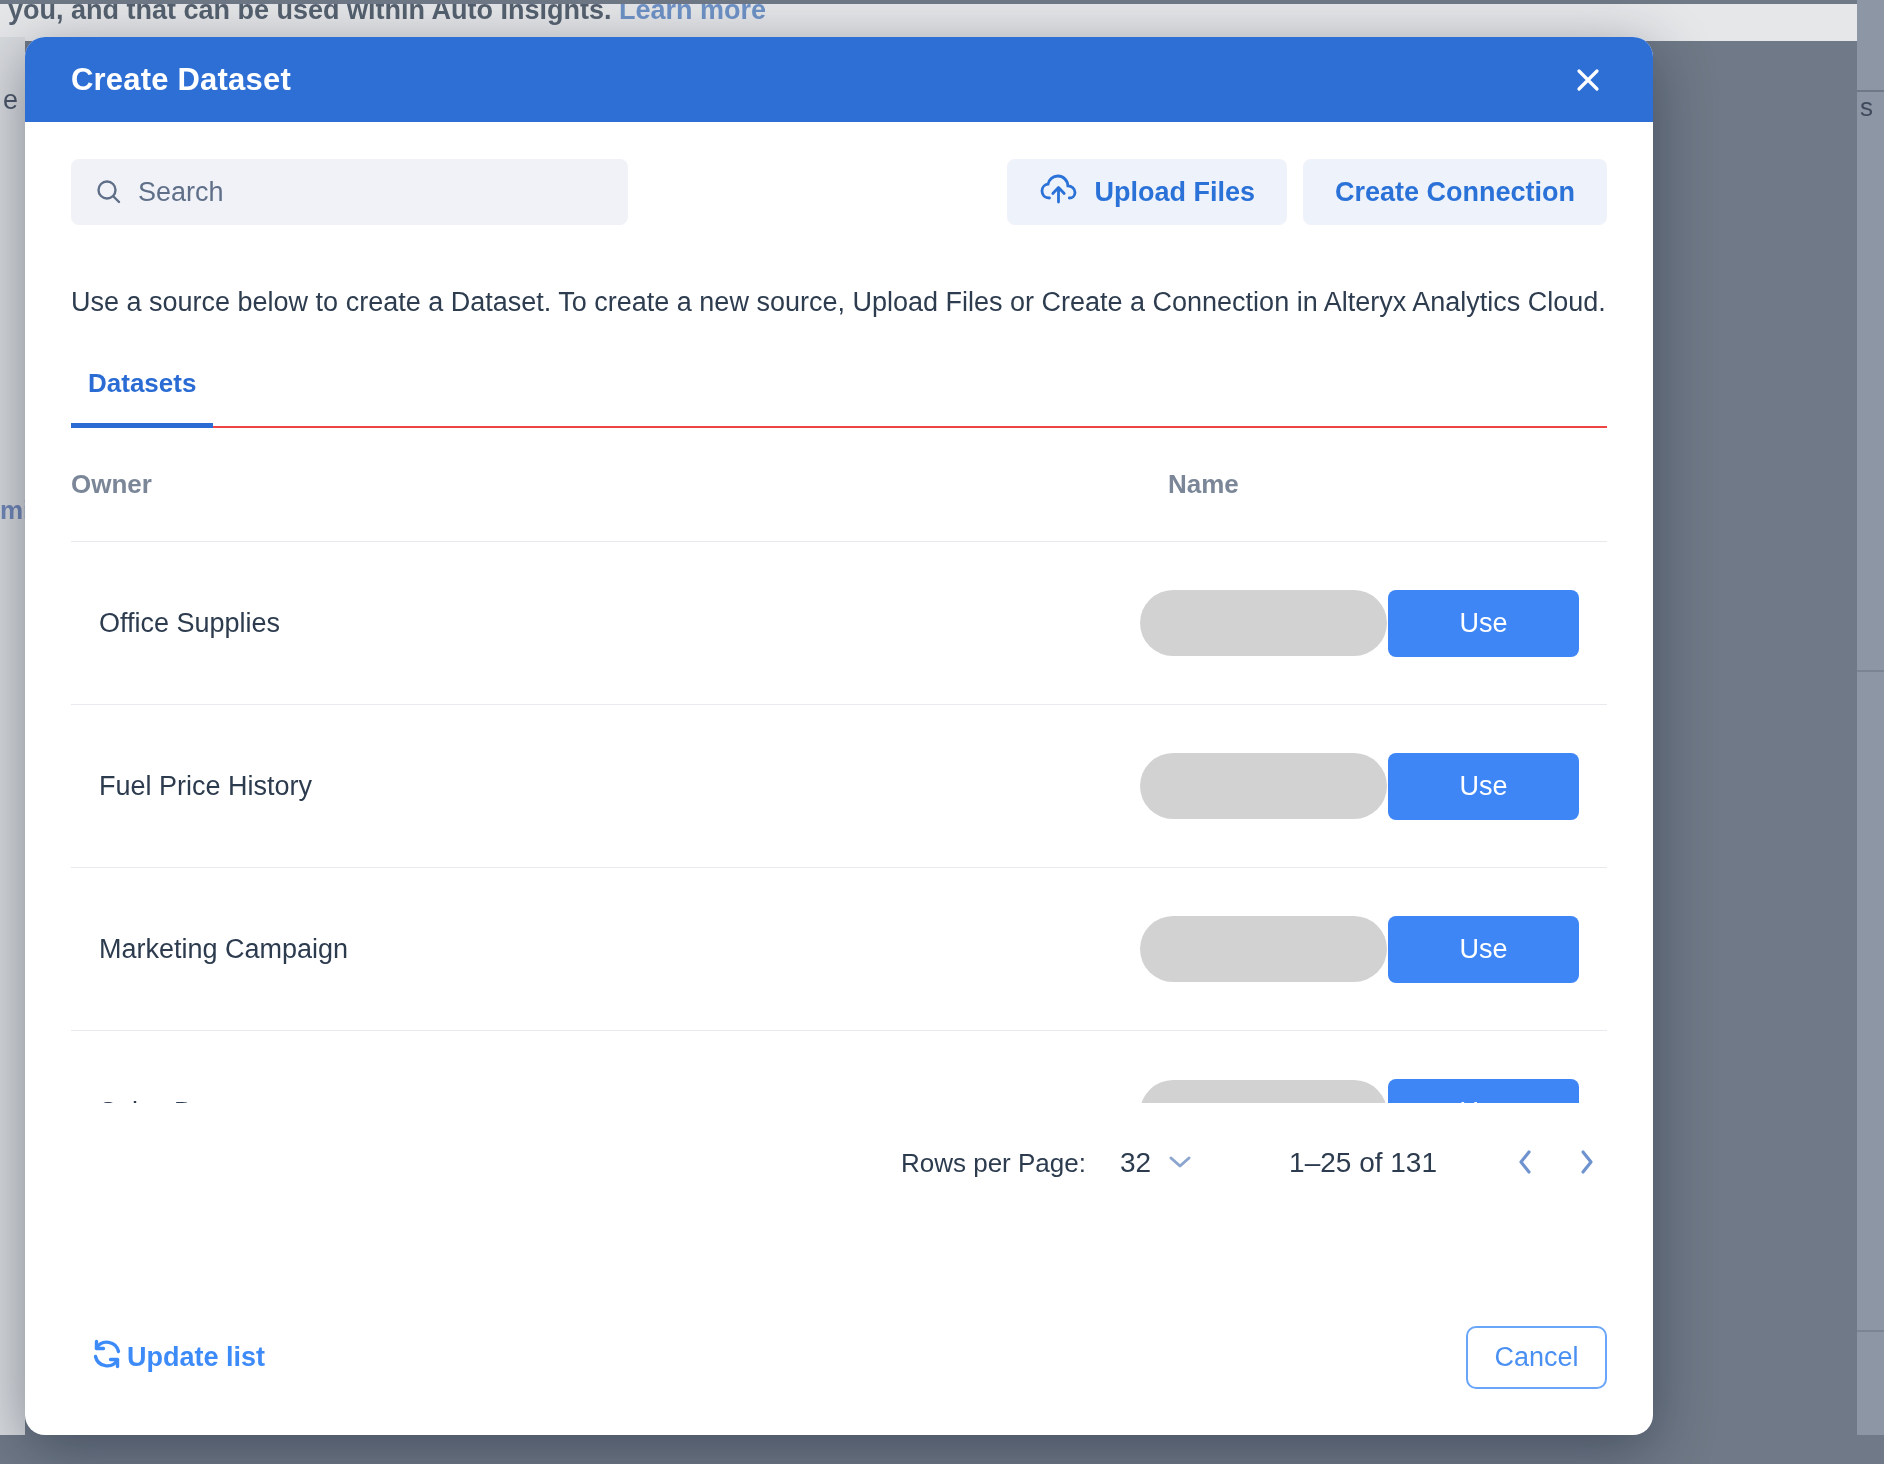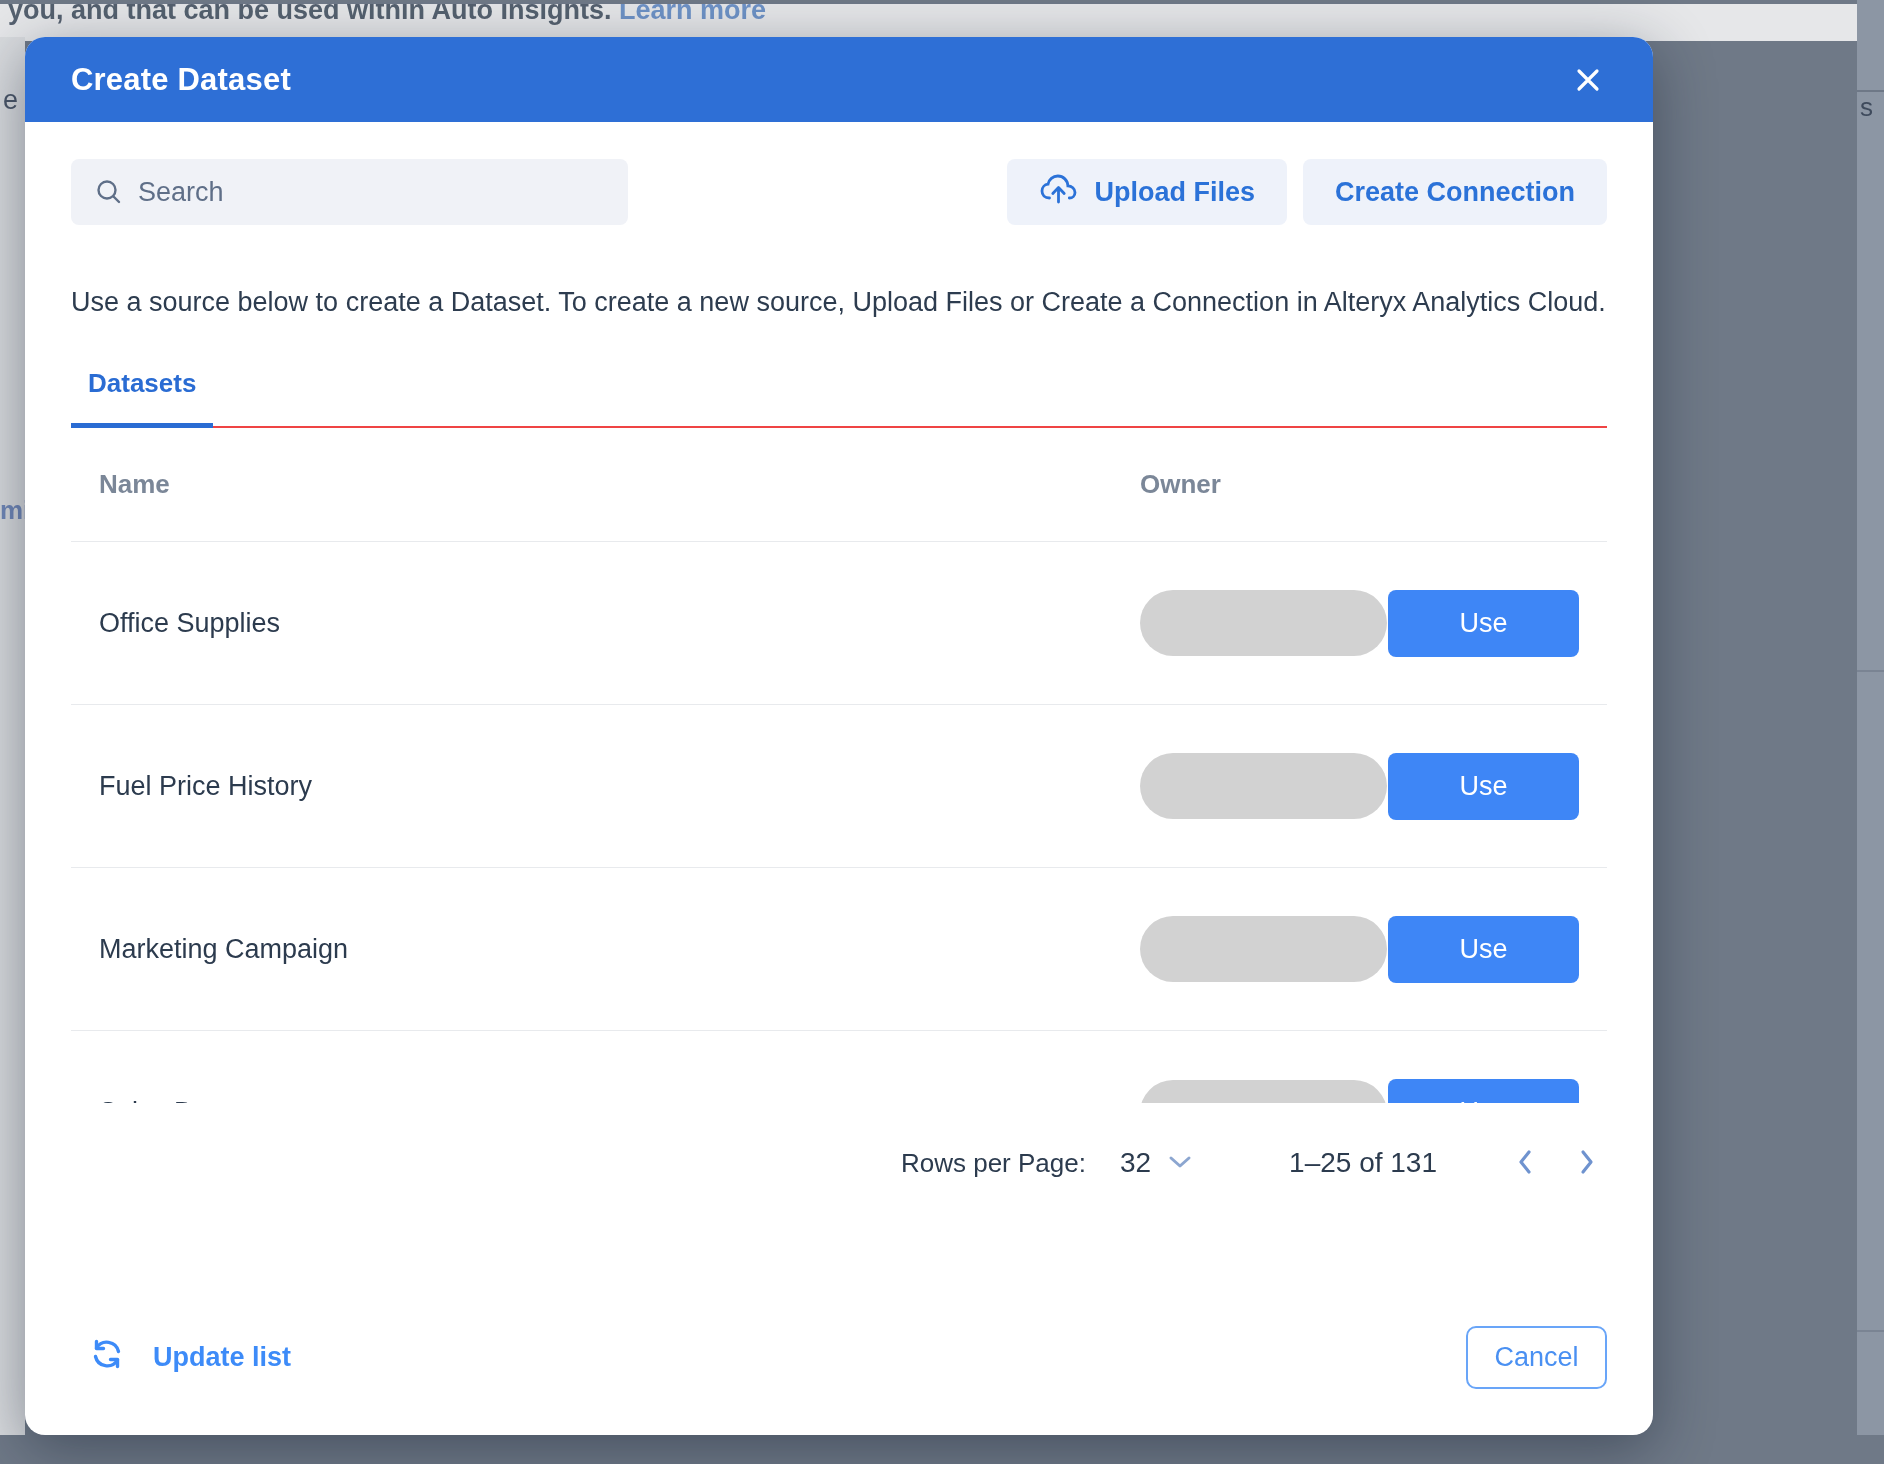--- a/index.html
+++ b/index.html
@@ -90,21 +90,21 @@
   .rpp-label{font-size:26px;}
   .rpp-select{display:flex;align-items:center;gap:16px;margin-left:34px;background:none;border:none;cursor:pointer;font-family:inherit;padding:0;}
   .rpp-value{font-size:28px;color:#2c3b4e;}
   .range-text{font-size:28px;margin-left:96px;}
   .page-btn{background:none;border:none;cursor:pointer;padding:0;display:flex;align-items:center;}
   .page-prev{margin-left:78px;}
   .page-next{margin-left:42px;margin-right:10px;}
 
   
   .modal-footer{flex:none;margin-top:auto;margin-bottom:46px;display:flex;align-items:center;justify-content:space-between;}
-  .update-list{display:flex;align-items:center;gap:28px;background:none;border:none;cursor:pointer;
+  .update-list{display:flex;align-items:center;gap:2px;background:none;border:none;cursor:pointer;
     font-family:inherit;font-size:27px;font-weight:600;color:#3d8bf8;padding:0 0 0 18px;}
   .cancel-btn{width:141px;height:63px;box-sizing:border-box;background:#ffffff;border:2px solid #69a5f8;border-radius:10px;
     cursor:pointer;font-family:inherit;font-size:27px;font-weight:500;color:#4a90f2;}
 </style>
 </head>
 <body>
 
 <div class="bg-top">
   <div class="bg-top-text"><span>you, and that can be used within Auto Insights. </span><span class="bg-top-link">Learn more</span></div>
 </div>
@@ -161,22 +161,22 @@
       </div>
     </div>
 
     <div class="description">Use a source below to create a Dataset. To create a new source, Upload Files or Create a Connection in Alteryx Analytics Cloud.</div>
 
     <div class="tabs">
       <button class="tab">Datasets</button>
     </div>
 
     <div class="thead">
+      <div class="th">Owner</div>
       <div class="th th-name">Name</div>
-      <div class="th">Owner</div>
     </div>
 
     <div class="list-viewport">
 
       <div class="trow">
         <div class="cell-name">Office Supplies</div>
         <div class="owner-pill"></div>
         <button class="use-btn">Use</button>
       </div>
 

